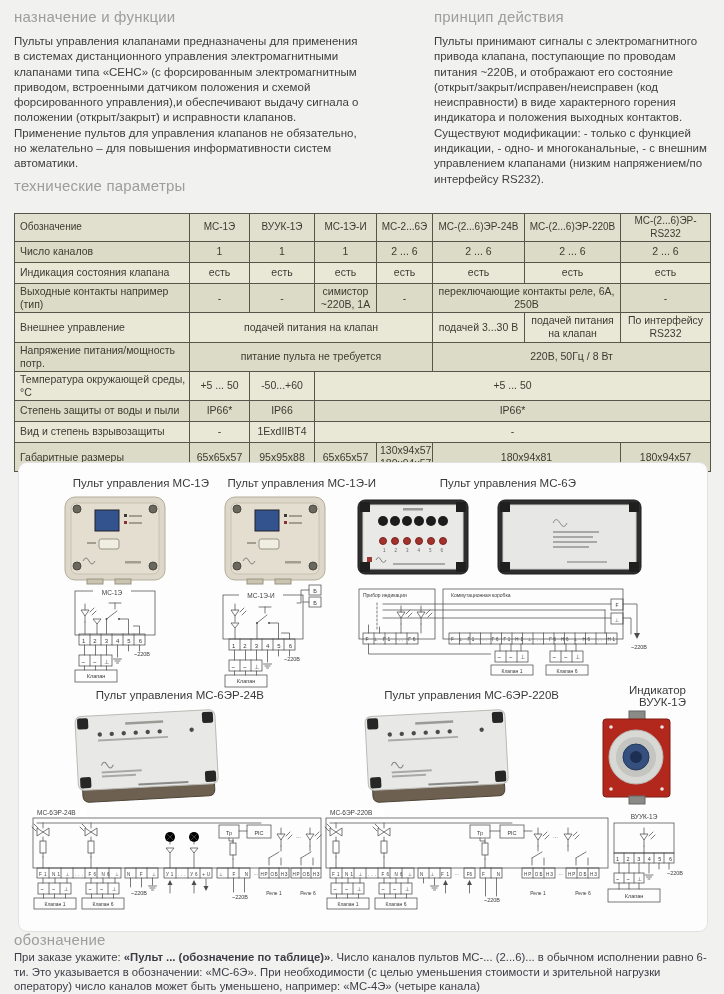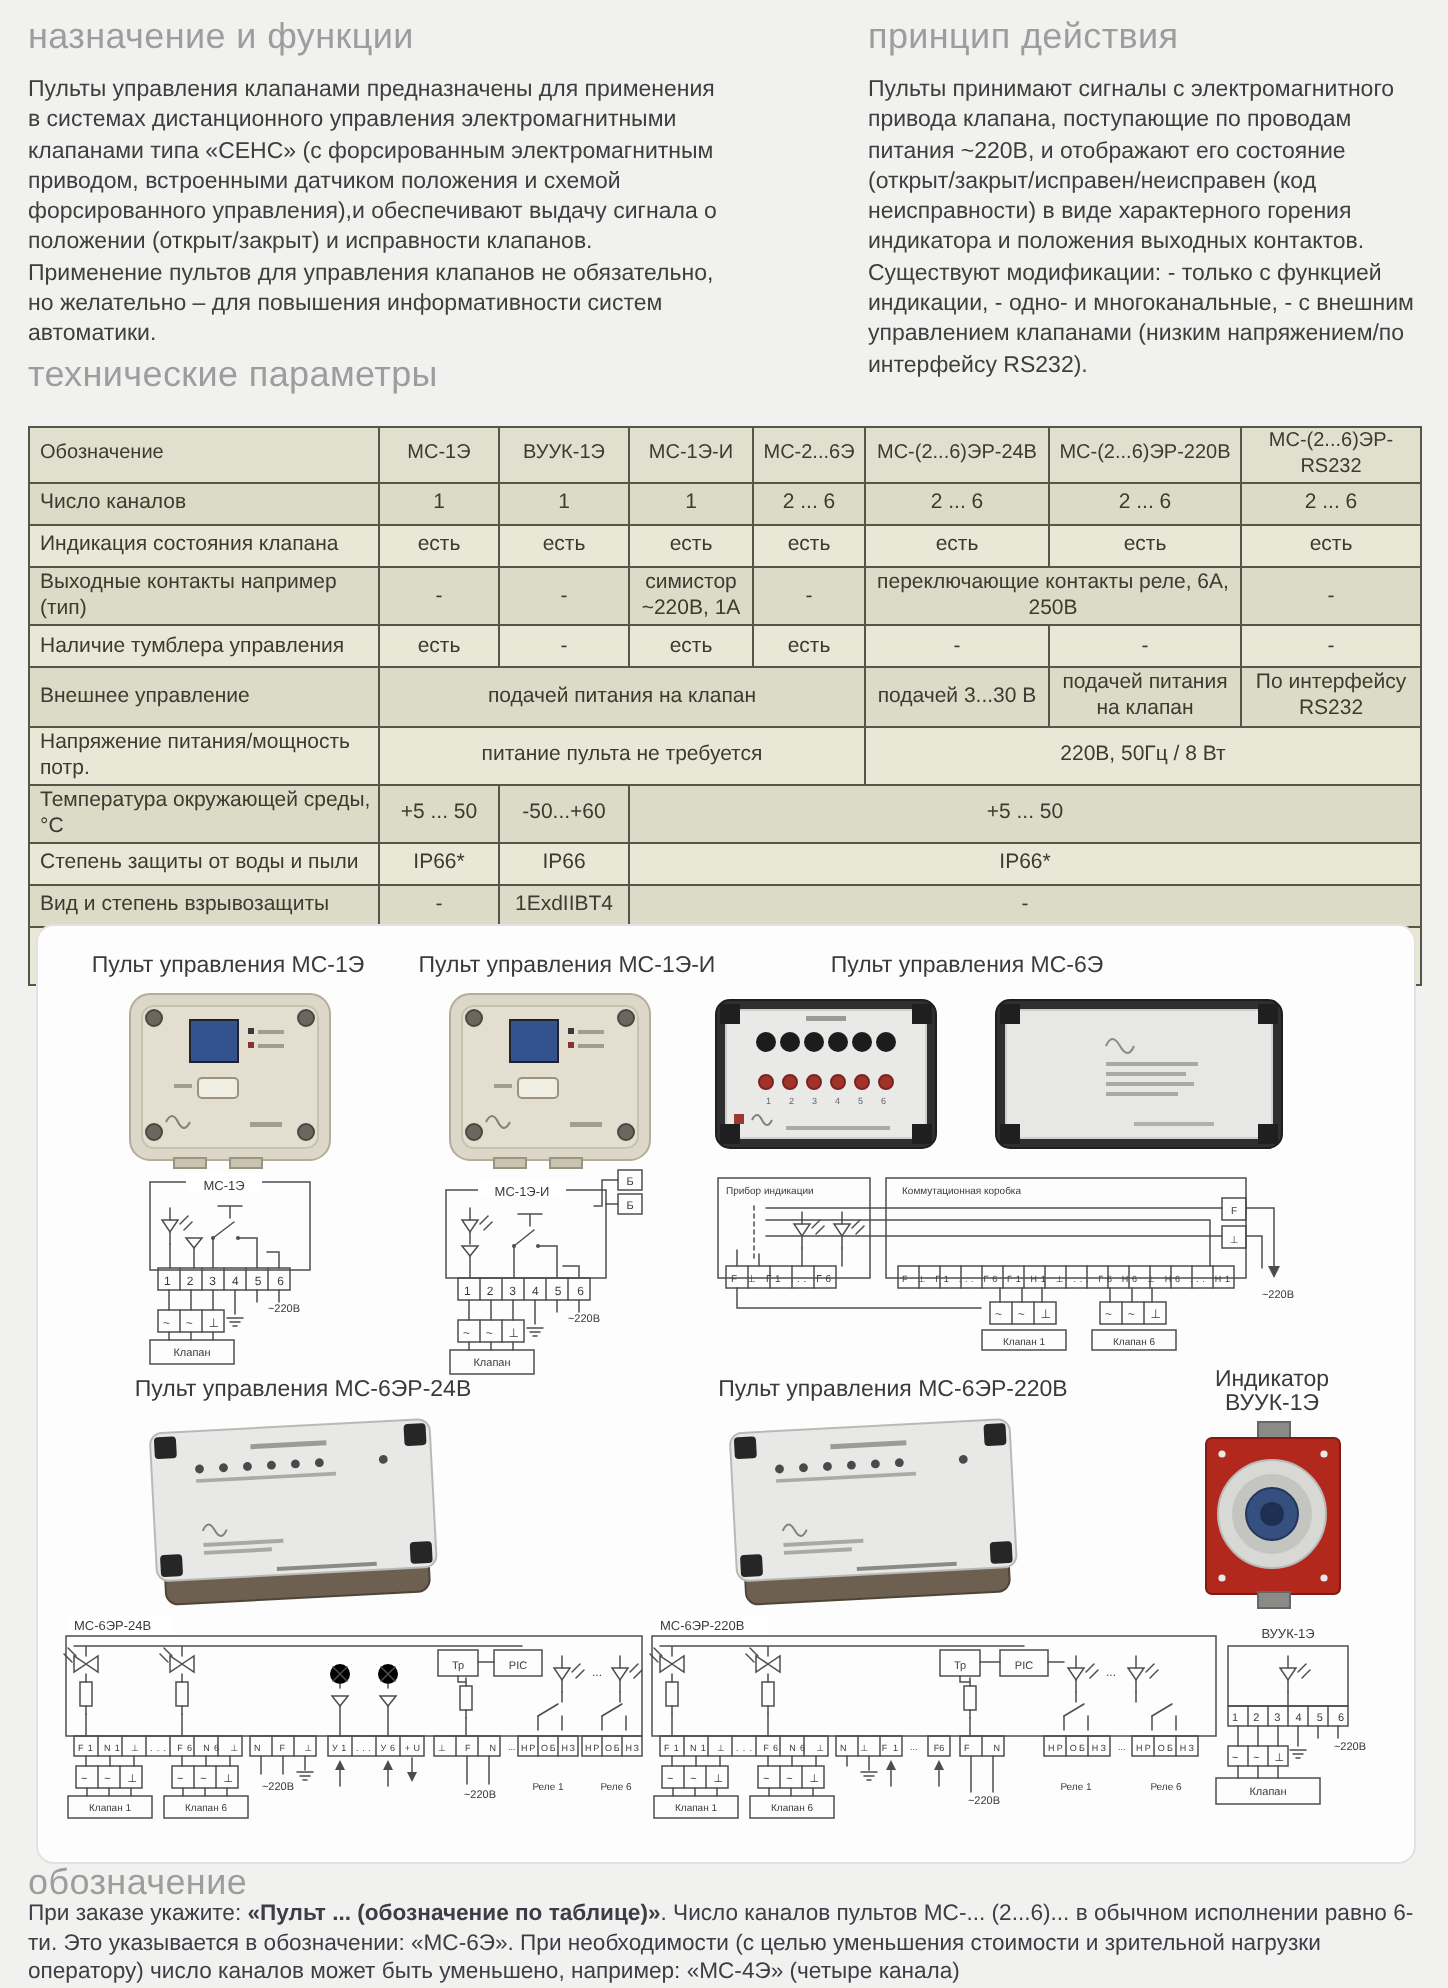--- a/index.html
+++ b/index.html
@@ -1,37 +1,37 @@
 <!DOCTYPE html>
 <html><head>
 <meta charset="utf-8">
 <style>
   html,body{margin:0;padding:0;}
   body{
     width:724px;height:994px;position:relative;background:#f1f1ef;
     font-family:"Liberation Sans",sans-serif;color:#3f3f3f;overflow:hidden;
   }
   .abs{position:absolute;}
-  h2.sec{font-size:18px;font-weight:normal;color:#9d9d9d;margin:0;letter-spacing:.2px;}
+  h2.sec{font-size:15px;font-weight:normal;color:#9d9d9d;margin:0;letter-spacing:.2px;}
   .bodytext{font-size:11.5px;line-height:1.33;color:#3e3e3e;}
   
   table.specs{border-collapse:collapse;table-layout:fixed;font-size:10.5px;color:#3b3b31;background:#e5e4d3;}
   table.specs th,table.specs td{
     border:1px solid #55554a;padding:1px 3px;text-align:center;font-weight:normal;
     height:18px;overflow:hidden;white-space:pre-line;line-height:1.25;
   }
   table.specs thead th{background:#e1e0ce;font-size:10px;}
   table.specs tbody tr:nth-child(odd) td{background:#dcdbc7;}
   table.specs tbody tr:nth-child(even) td{background:#e9e8d7;}
   table.specs td.row-label,table.specs thead th:first-child{text-align:left;padding-left:5px;}
   table.specs{border:1px solid #3f3f38;}
   
   .panel{position:absolute;left:18px;top:462px;width:688px;height:468px;background:#fdfdfd;
          border:1px solid #e2e2e0;border-radius:9px;}
-  .ptitle{position:absolute;font-size:11.5px;color:#3a3a3a;text-align:center;}
+  .ptitle{position:absolute;font-size:11.5px;color:#3a3a3a;text-align:right;}
   
   .d line,.d path,.d polyline{stroke:#4d4d4d;stroke-width:.75;fill:none;stroke-linecap:round;}
   .d rect{stroke:#4d4d4d;stroke-width:.75;fill:none;}
   .d polygon{stroke:#4d4d4d;stroke-width:.75;fill:none;}
   .d circle.pv{fill:#4d4d4d;stroke:none;}
   .d .fl{fill:#4d4d4d;stroke:none;}
   .d text{fill:#3b3b3b;stroke:none;font-size:6px;font-family:"Liberation Sans",sans-serif;}
   .d text.tn{font-size:6.5px;}
   .d text.ts{font-size:5.5px;}
   .d text.tt{font-size:5px;}
@@ -145,30 +145,20 @@
         <td>есть</td>
         <td>есть</td>
       </tr>
       <tr>
         <td class="row-label">Выходные контакты например (тип)</td>
         <td>-</td>
         <td>-</td>
         <td>симистор ~220В, 1А</td>
         <td>-</td>
         <td colspan="2">переключающие контакты реле, 6А, 250В</td>
-        <td>-</td>
-      </tr>
-      <tr>
-        <td class="row-label">Наличие тумблера управления</td>
-        <td>есть</td>
-        <td>-</td>
-        <td>есть</td>
-        <td>есть</td>
-        <td>-</td>
-        <td>-</td>
         <td>-</td>
       </tr>
       <tr>
         <td class="row-label">Внешнее управление</td>
         <td colspan="4">подачей питания на клапан</td>
         <td>подачей 3...30 В</td>
         <td>подачей питания на клапан</td>
         <td>По интерфейсу RS232</td>
       </tr>
       <tr>

